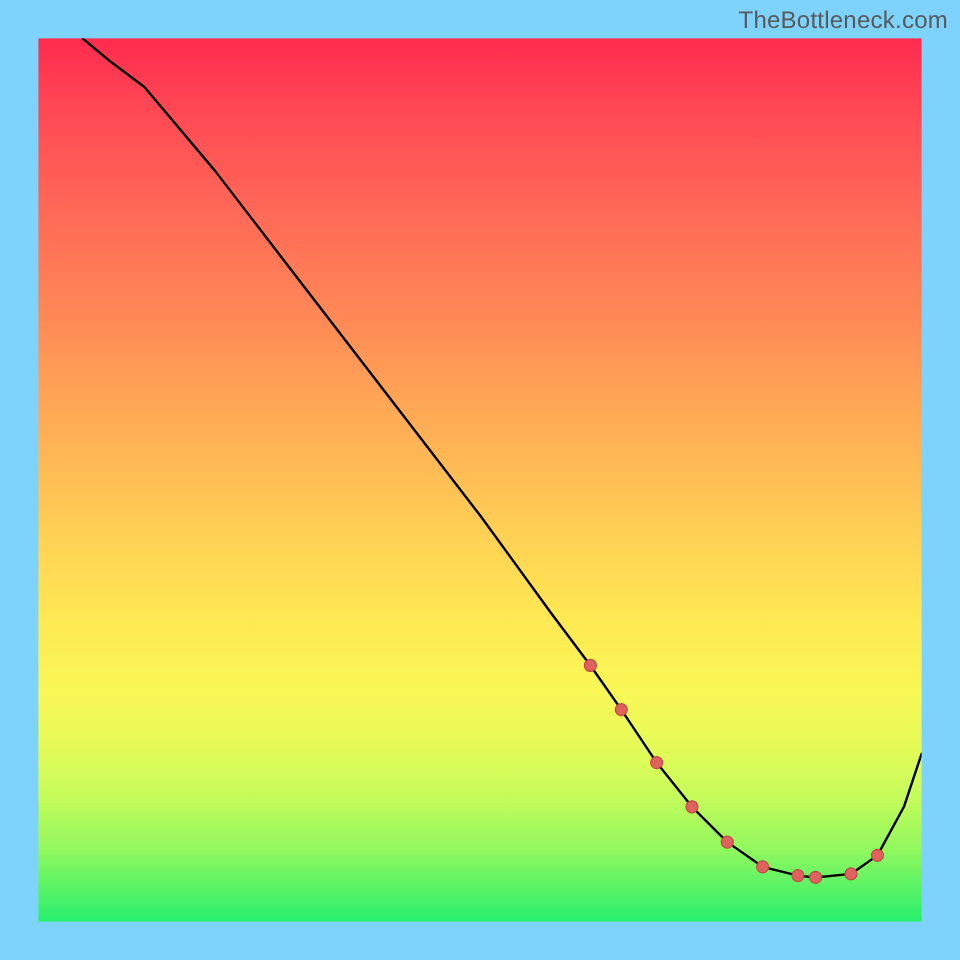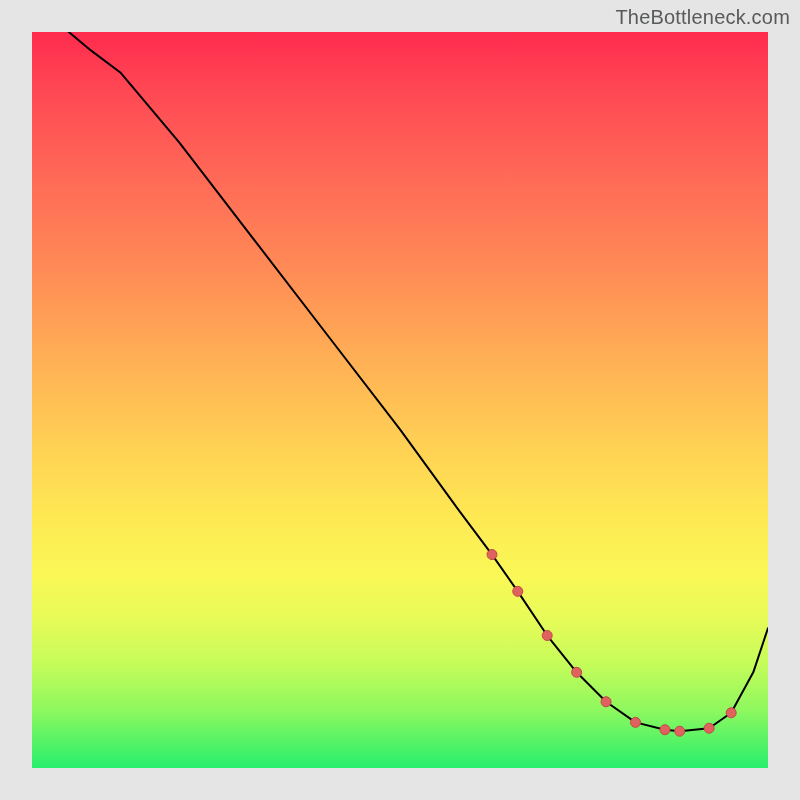--- a/index.html
+++ b/index.html
@@ -1,20 +1,20 @@
 <!DOCTYPE html>
 <html><head>
 <meta charset="utf-8">
 <style>
   * { margin: 0; padding: 0; box-sizing: border-box; }
   html, body { width: 800px; height: 800px; overflow: hidden; }
   .outer {
     width: 800px;
     height: 800px;
-    background: #e5e5e5;
+    background: #7dd3fc;
     position: relative;
   }
   .watermark {
     position: absolute;
     top: 6px;
     right: 10px;
     font-family: Arial, sans-serif;
     font-size: 20px;
     color: #58595b;
     font-weight: 500;

